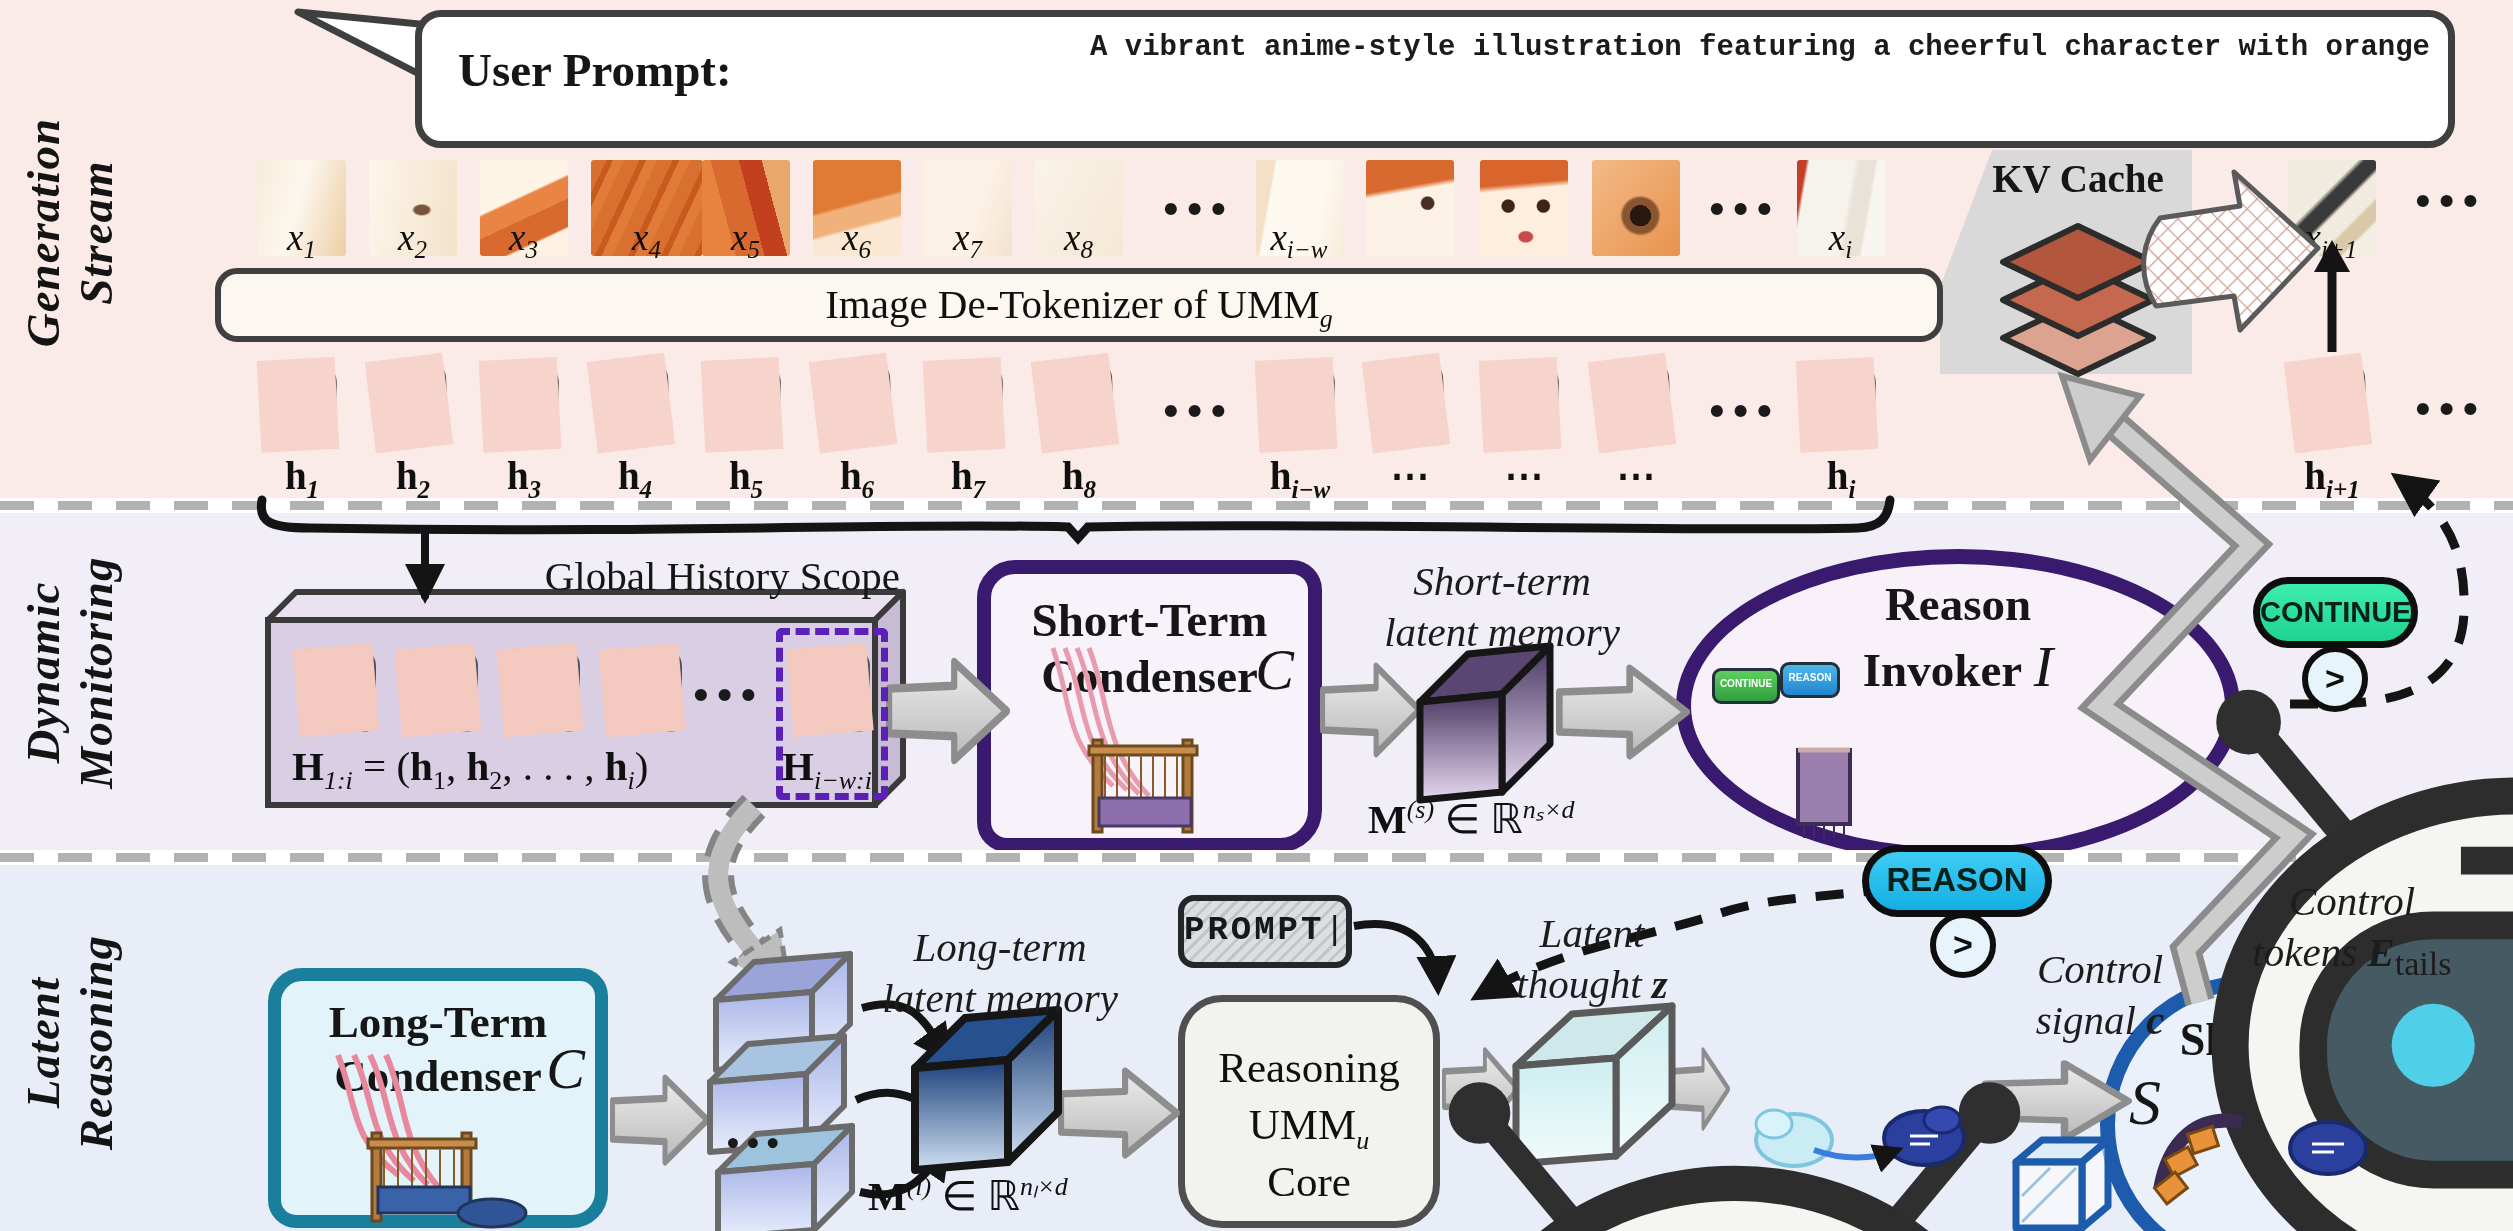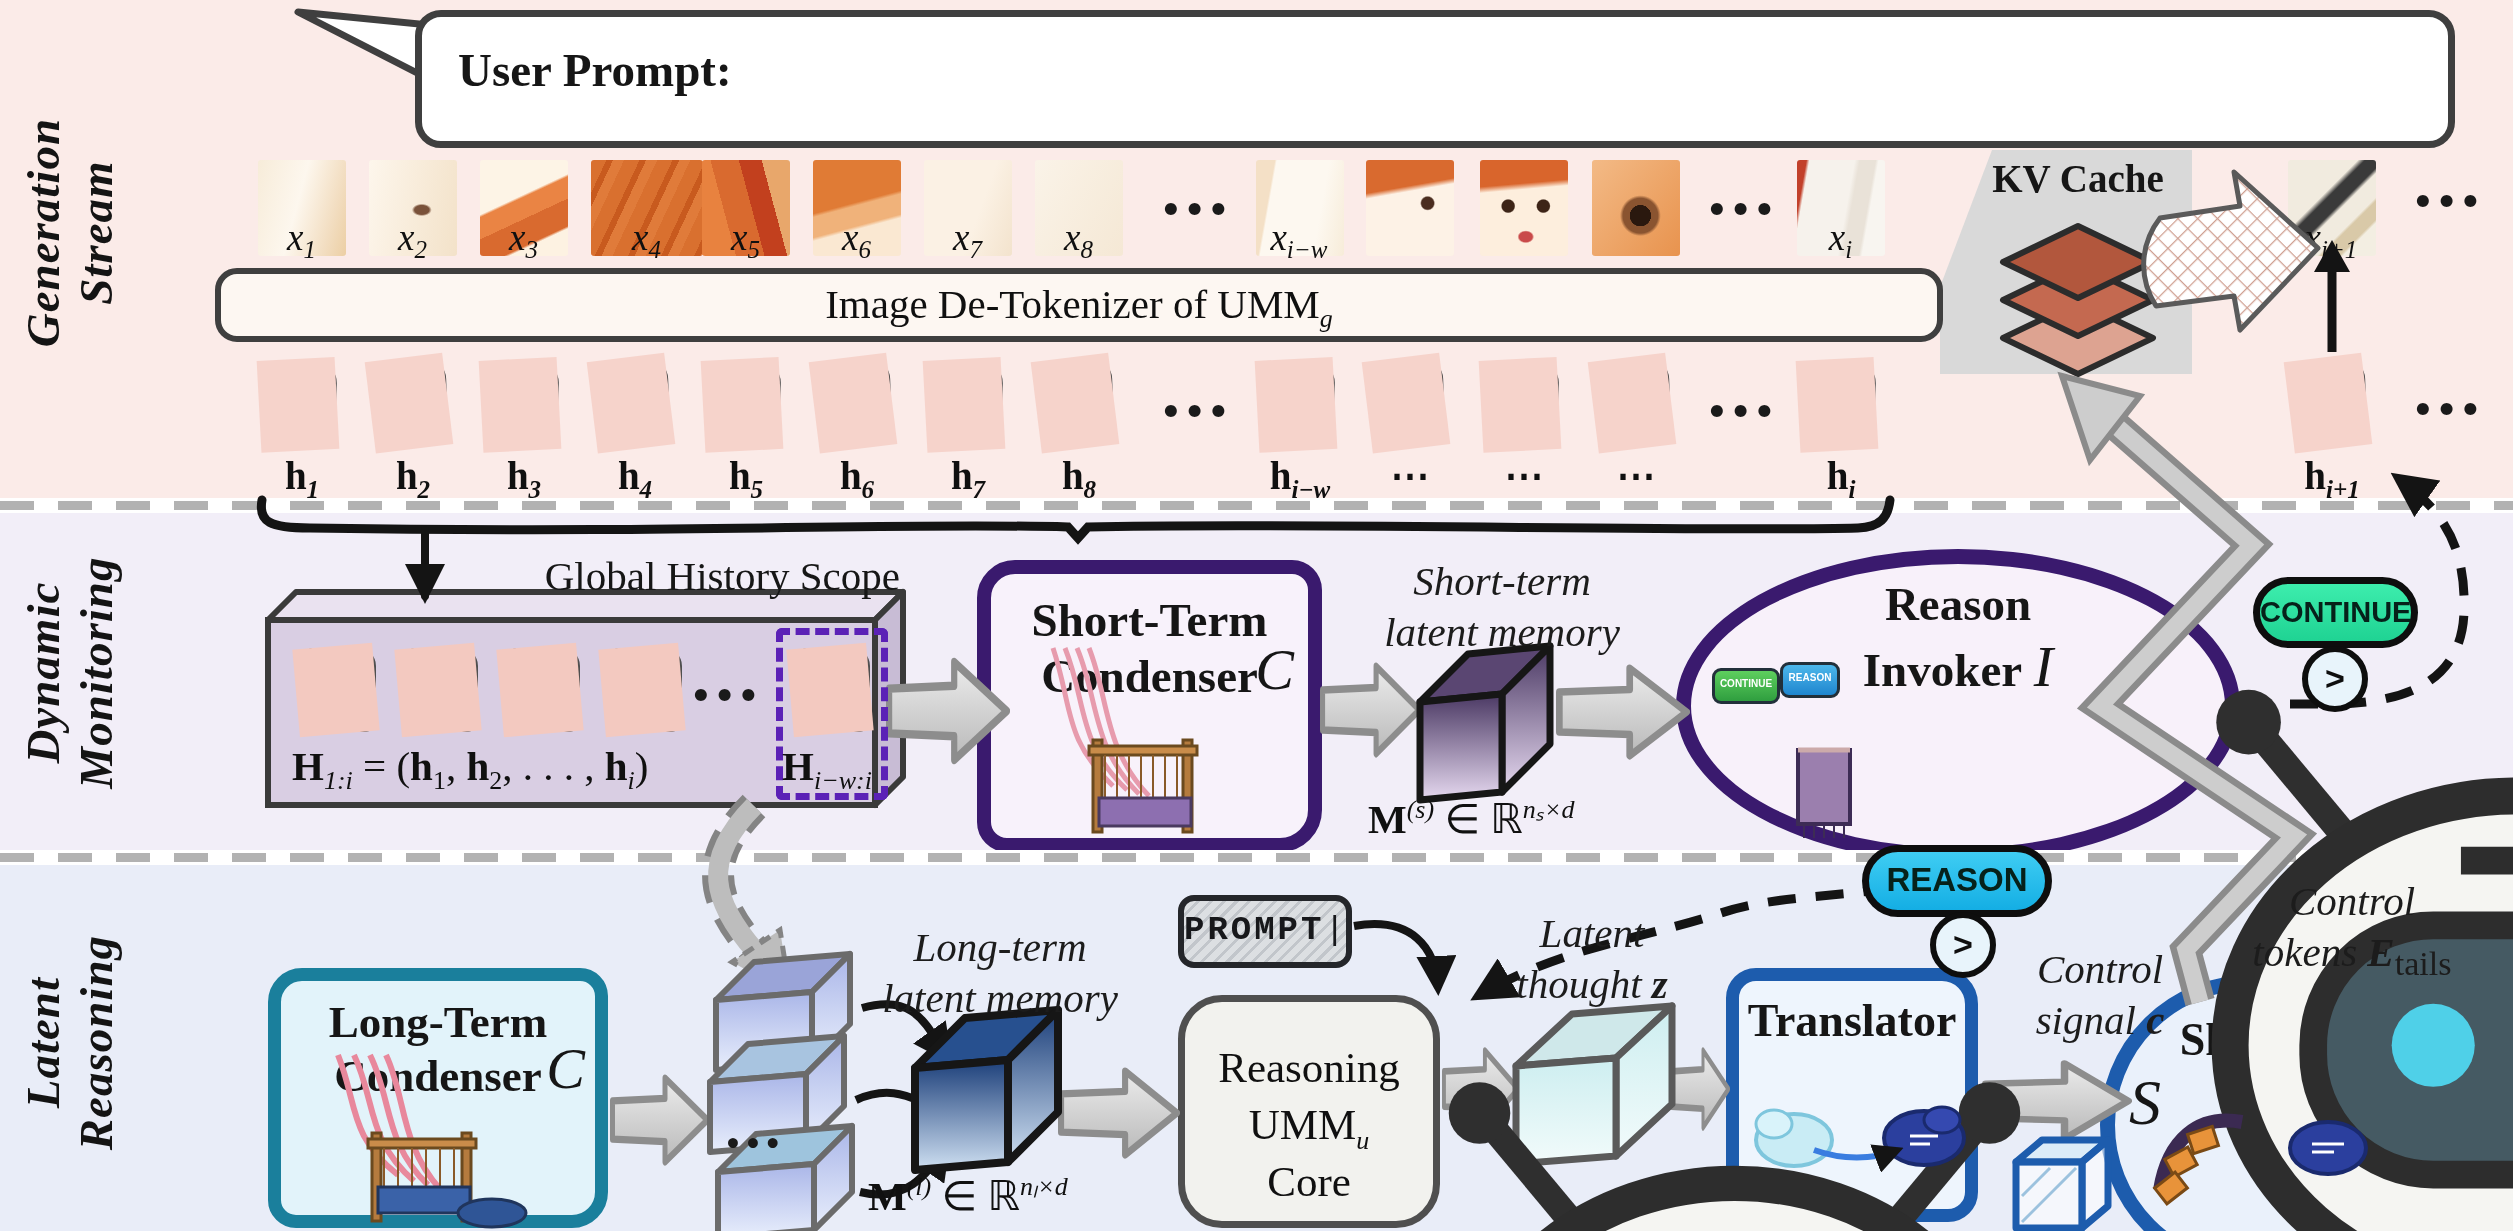--- a/index.html
+++ b/index.html
@@ -132,20 +132,21 @@
     <polygon points="470,100 298,12 520,34" fill="#ffffff" stroke="#3f3f3f" stroke-width="7" stroke-linejoin="round"></polygon>
     <g>
       <polygon points="268,620 296,592 903,592 875,620" fill="#eae2f0" stroke="#3a3a3a" stroke-width="6" stroke-linejoin="round"></polygon>
       <polygon points="875,620 903,592 903,777 875,805" fill="#c8bcd5" stroke="#3a3a3a" stroke-width="6" stroke-linejoin="round"></polygon>
       <rect x="268" y="620" width="607" height="185" fill="#d9cee3" stroke="#3a3a3a" stroke-width="6"></rect>
     </g>
   </svg>
 
   <div class="bubble">
     <span class="uprompt">User Prompt:</span>
+    <span class="ptext" style="top:14px">A vibrant anime-style illustration featuring a cheerful character with orange</span>
   </div>
 
   <div class="thumb t1" style="left:258px;top:160px">
       <span class="xlab"><i>x</i><sub>1</sub></span>
     </div>
   <div class="thumb t2" style="left:369px;top:160px">
       <span class="xlab"><i>x</i><sub>2</sub></span>
     </div>
   <div class="thumb t3" style="left:480px;top:160px">
       <span class="xlab"><i>x</i><sub>3</sub></span>
@@ -275,24 +276,20 @@
     <span style="display:block">Reasoning</span>
     <span style="display:block"><span>UMM</span><sub class="c-i">u</sub></span>
     <span style="display:block">Core</span>
   </div>
 
   <div class="capt" style="left:1592px;top:908px">
     <span style="display:block">Latent</span>
     <span style="display:block;font-style:normal"><span class="c-i">thought </span><span class="c-bi">z</span></span>
   </div>
 
-  <div class="translator">
-    <div class="boxtitle" style="top:12px;font-size:46px">Translator</div>
-    <span class="sym" style="position:absolute;right:16px;bottom:6px">T</span>
-  </div>
   <div class="capt" style="left:2100px;top:944px">
     <span style="display:block">Control</span>
     <span style="display:block;font-style:normal"><span class="c-i">signal </span><span class="c-bi">c</span></span>
   </div>
 
   <div class="shaper">
     <div class="boxtitle" style="top:22px;font-size:46px">Shaper</div>
     <span class="sym" style="position:absolute;left:14px;top:76px;font-size:64px">S</span>
   </div>
   <div class="capt" style="left:2352px;top:876px">

